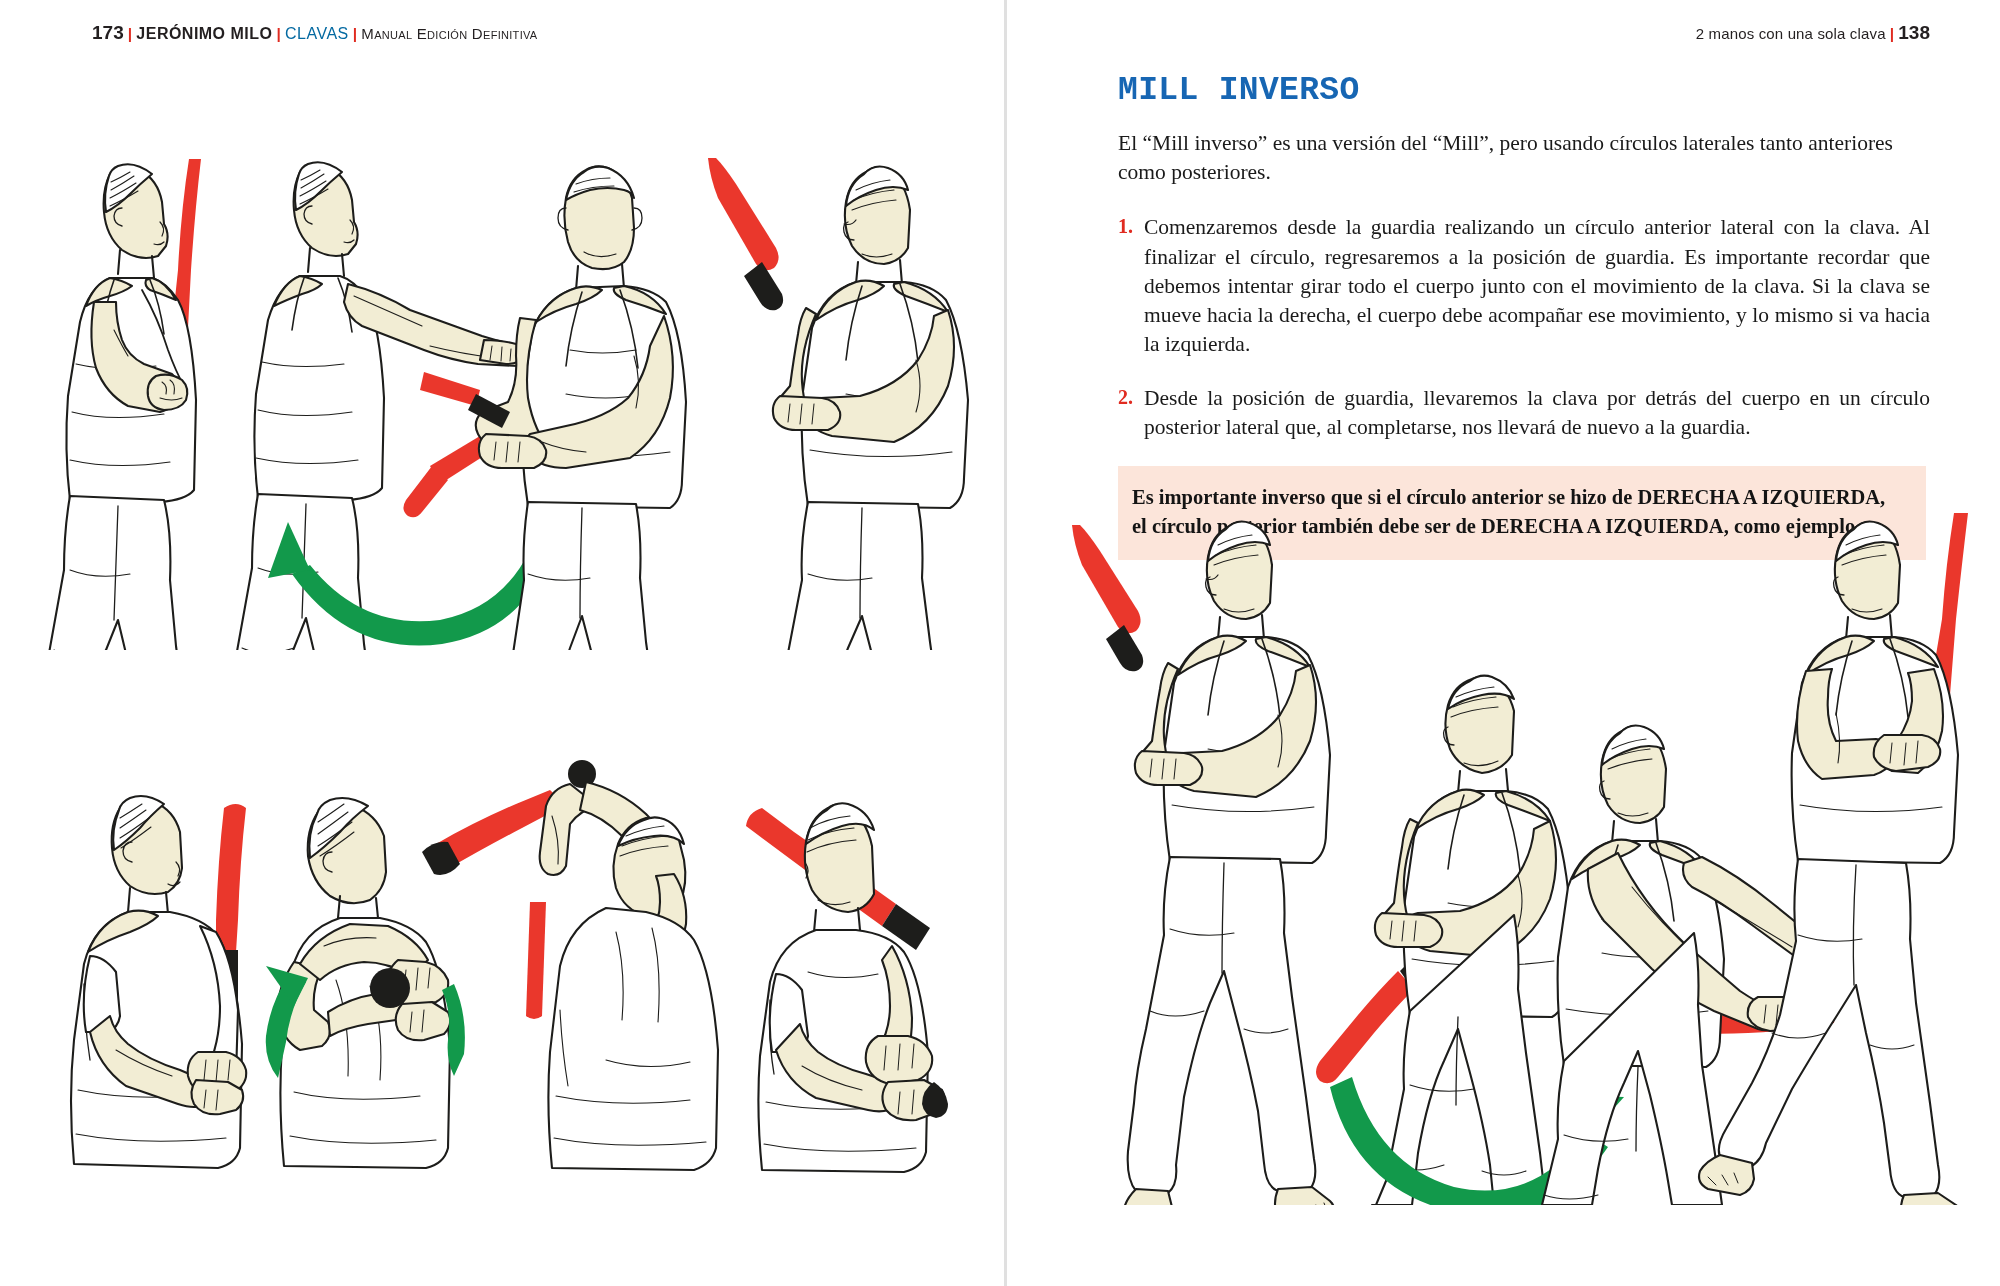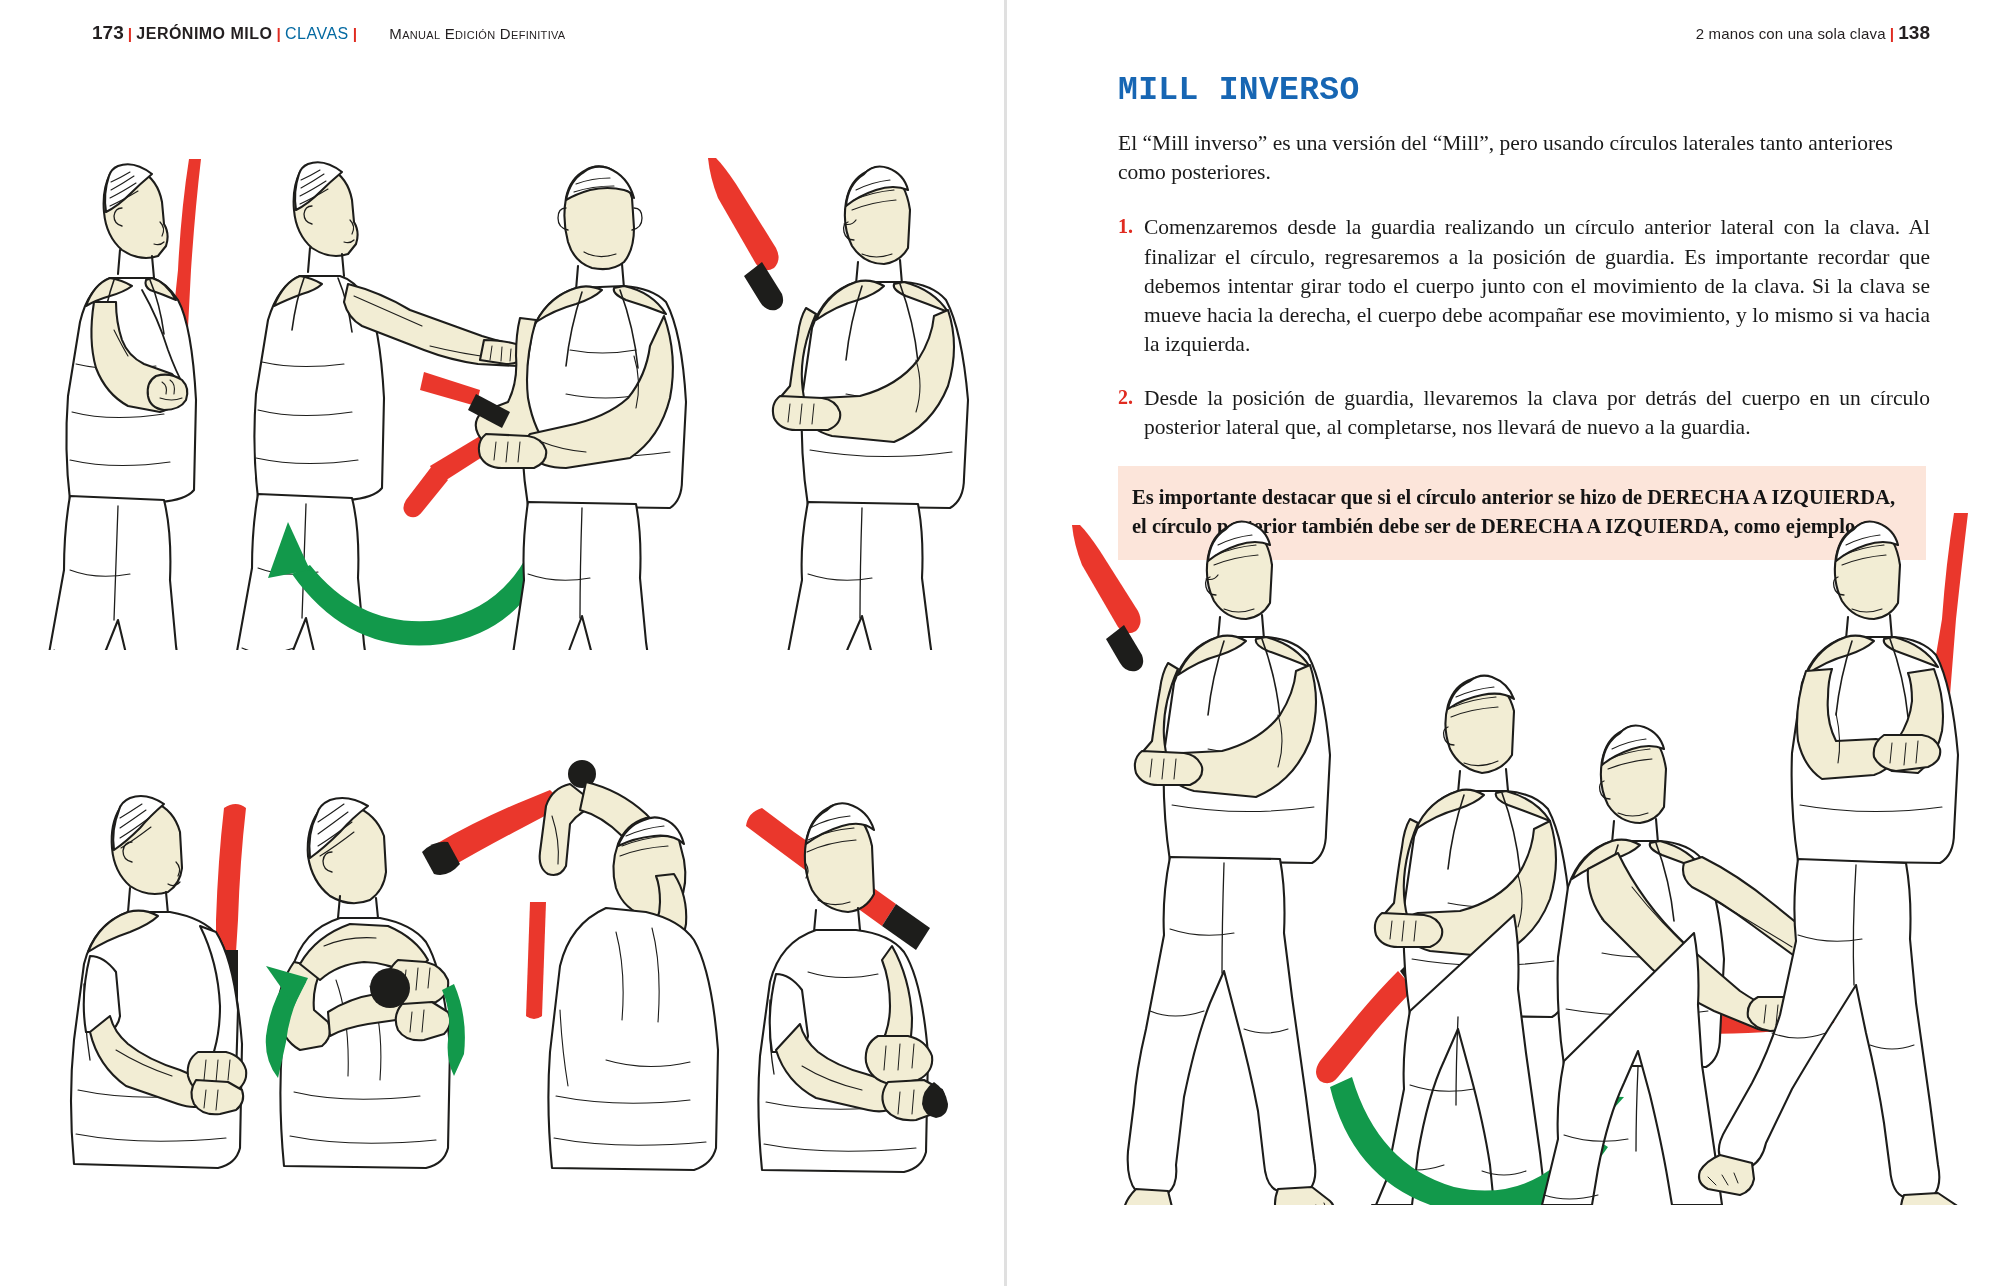--- a/index.html
+++ b/index.html
@@ -66,21 +66,20 @@
   .rh-brand {
     color: #0369a1;
     font-weight: normal;
     font-size: 16px;
     letter-spacing: .03em;
   }
   .rh-sub {
     font-size: 15px;
     font-variant: small-caps;
     letter-spacing: .02em;
-    margin-left: 28px;
   }
   .rh-plain {
     font-size: 15px;
     letter-spacing: .01em;
     text-align: center;
   }
 
   
   .textcol {
     position: absolute;
@@ -512,21 +511,21 @@
       <ol class="steps">
         <li>
           <span class="marker">1.</span><span>Comenzaremos desde la guardia realizando un círculo anterior lateral con la clava. Al finalizar el círculo, regresaremos a la posición de guardia. Es importante recordar que debemos intentar girar todo el cuerpo junto con el movimiento de la clava. Si la clava se mueve hacia la derecha, el cuerpo debe acompañar ese movimiento, y lo mismo si va hacia la izquierda.</span>
         </li>
         <li>
           <span class="marker">2.</span><span>Desde la posición de guardia, llevaremos la clava por detrás del cuerpo en un círculo posterior lateral que, al completarse, nos llevará de nuevo a la guardia.</span>
         </li>
       </ol>
 
       <div class="callout">
-        <p>Es importante destacar que si el círculo anterior se hizo de DERECHA A IZQUIERDA,</p>
+        <p>Es importante inverso que si el círculo anterior se hizo de DERECHA A IZQUIERDA,</p>
         <p>el círculo posterior también debe ser de DERECHA A IZQUIERDA, como ejemplo.</p>
       </div>
     </div>
 
     <div class="illus" style="left:60px; top:505px; width:934px; height:700px;">
       <svg width="934" height="700" viewBox="0 0 934 700" xmlns="http://www.w3.org/2000/svg">
         <g fill="none" stroke="#1d1d1b" stroke-width="2.1" stroke-linecap="round" stroke-linejoin="round">
 
           <g>
             <path d="M14 20 Q22 28 34 46 L72 106 Q78 118 70 126 Q60 132 52 122 L16 60 Q8 40 6 20 Z" fill="#ea372c" stroke="none"></path>

